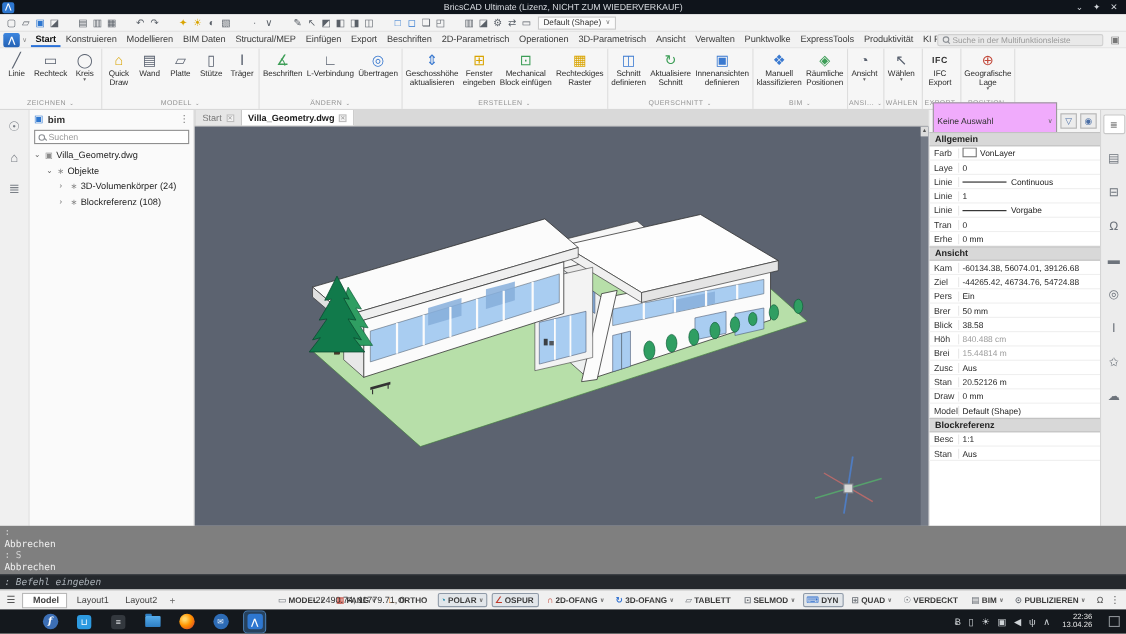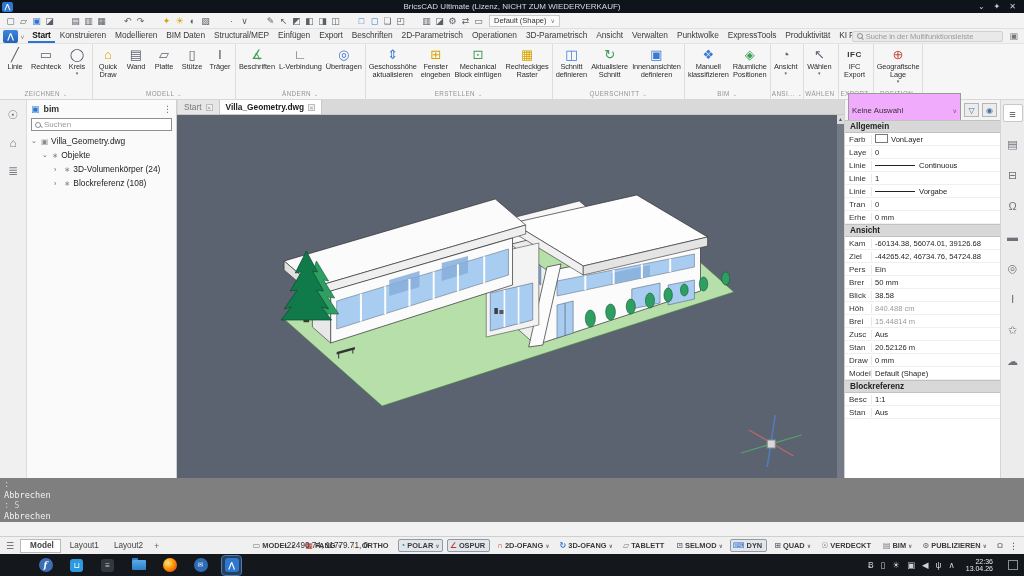--- a/index.html
+++ b/index.html
@@ -723,20 +723,21 @@
   </div>
 
   <div id="cmd">
     <div class="chist">
 
     <div class="cline dim">:</div>
         <div class="cline">Abbrechen</div>
         <div class="cline dim">: S</div>
         <div class="cline">Abbrechen</div>
       </div>
+    <div class="cinput">: Befehl eingeben</div>
   </div>
 
   <div id="status">
     <span class="sburger">☰</span>
     <span style="display:flex;align-items:center;">
 
     <span class="stab active">
         <span class="mico"></span>
         <span>Model</span>
       </span>

